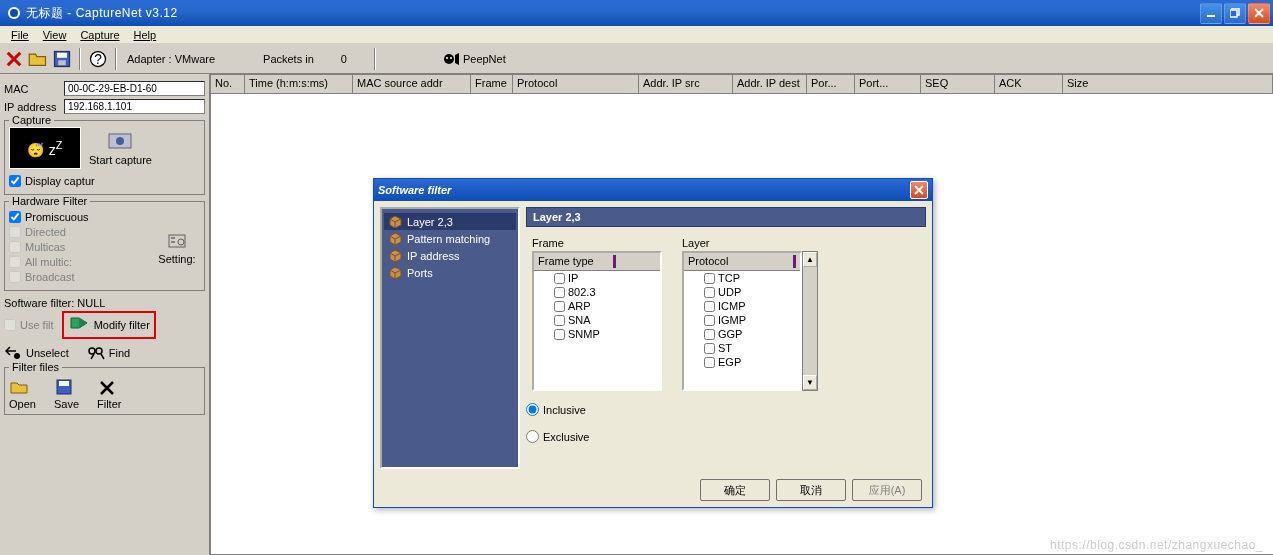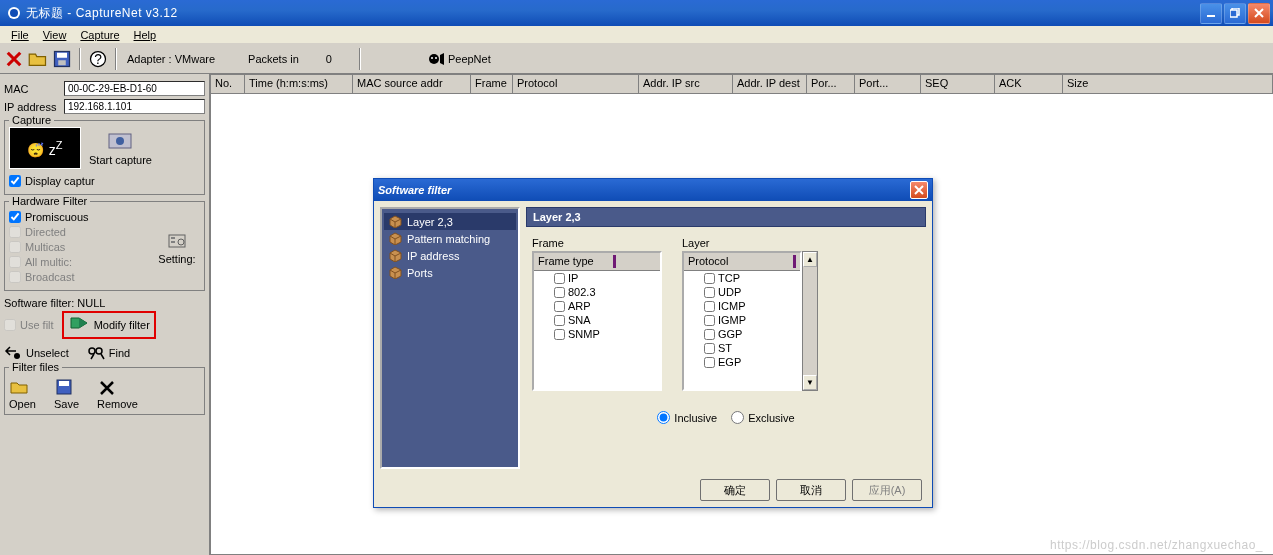--- a/index.html
+++ b/index.html
@@ -99,21 +99,21 @@
 .dlg-listbox .lbl { margin-bottom: 2px; }
 .listview { border: 2px inset #fff; background: #fff; width: 154px; height: 140px; overflow: hidden; position: relative; }
 .listview.wider { width: 120px; }
 .listview .lv-hdr { background: #d4d0c8; border-bottom: 1px solid #808080; padding: 2px 4px; height: 18px; display: flex; }
 .listview .lv-hdr .c1 { border-right: 3px solid #701a75; flex: 1; }
 .listview .lv-row { display: flex; align-items: center; gap: 3px; padding: 1px 4px; margin-left: 16px; }
 .listview .lv-row input { width: 11px; height: 11px; }
 .layer-wrap { display: flex; }
 .scroll { width: 16px; background: #d4d0c8; border: 1px solid #808080; display: flex; flex-direction: column; justify-content: space-between; }
 .scroll .arr { height: 15px; background: #ece9d8; border: 1px outset #fff; display:flex; align-items:center; justify-content:center; font-size:8px;}
-.radio-row { display: flex; gap: 14px; justify-content: center; margin-top: 10px; }
+.radio-row { display: flex; gap: 14px; justify-content: center; margin-top: 2px; flex-direction: column; }
 .radio-row label { display: flex; align-items: center; gap: 4px; }
 .dlg-btns { display: flex; gap: 6px; justify-content: flex-end; padding: 4px 10px; }
 .xp-btn { min-width: 70px; height: 22px; background: #ece9d8; border: 1px solid #707070; border-radius: 2px; display:flex; align-items:center; justify-content:center; }
 .xp-btn.disabled { color: #808080; }
 
 .watermark { position: absolute; right: 10px; bottom: 3px; color: #ccc; font-size: 12px; letter-spacing: 0.5px; }
 </style>
 </head>
 <body>
 
@@ -173,21 +173,21 @@
     </div>
   <div class="tb-sep"></div>
   <div class="tb-btn">
       <svg viewBox="0 0 16 16">
         <circle cx="8" cy="8" r="6" fill="#fff" stroke="#000"></circle>
         <text x="8" y="12" font-size="10" text-anchor="middle" fill="#000">?</text>
       </svg>
     </div>
   <div class="tb-sep"></div>
   <span class="tb-text">Adapter : VMware</span>
-  <span class="tb-text" style="margin-left:26px">Packets in</span>
+  <span class="tb-text" style="margin-left:41px">Packets in</span>
   <span class="tb-text" style="margin-left:20px">0</span>
   <div class="tb-sep" style="margin-left:20px"></div>
   <div class="tb-peepnet">
     <svg width="18" height="16" viewBox="0 0 18 16">
         <circle cx="6" cy="8" r="5" fill="#000"></circle>
         <circle cx="4" cy="7" r="1" fill="#fff"></circle>
         <circle cx="8" cy="7" r="1" fill="#fff"></circle>
         <path d="M12 4 l4 -2 v12 l-4 -2 z" fill="#000"></path>
       </svg>
     <span>PeepNet</span>
@@ -308,21 +308,21 @@
           <svg width="20" height="18" viewBox="0 0 20 18">
               <rect x="3" y="2" width="14" height="14" fill="#4060c0" stroke="#203060"></rect>
               <rect x="5" y="3" width="10" height="5" fill="#fff"></rect>
             </svg>
           <span>Save</span>
         </div>
         <div class="item">
           <svg width="20" height="18" viewBox="0 0 20 18">
               <path d="M4 4 L16 16 M16 4 L4 16" stroke="#000" stroke-width="2.5"></path>
             </svg>
-          <span>Remove</span>
+          <span>Filter</span>
         </div>
       </div>
     </div>
   </div>
 
   <div class="content">
     <div class="tbl-hdr">
       <div class="col no">No.</div>
       <div class="col time">Time (h:m:s:ms)</div>
       <div class="col mac">MAC source addr</div>

